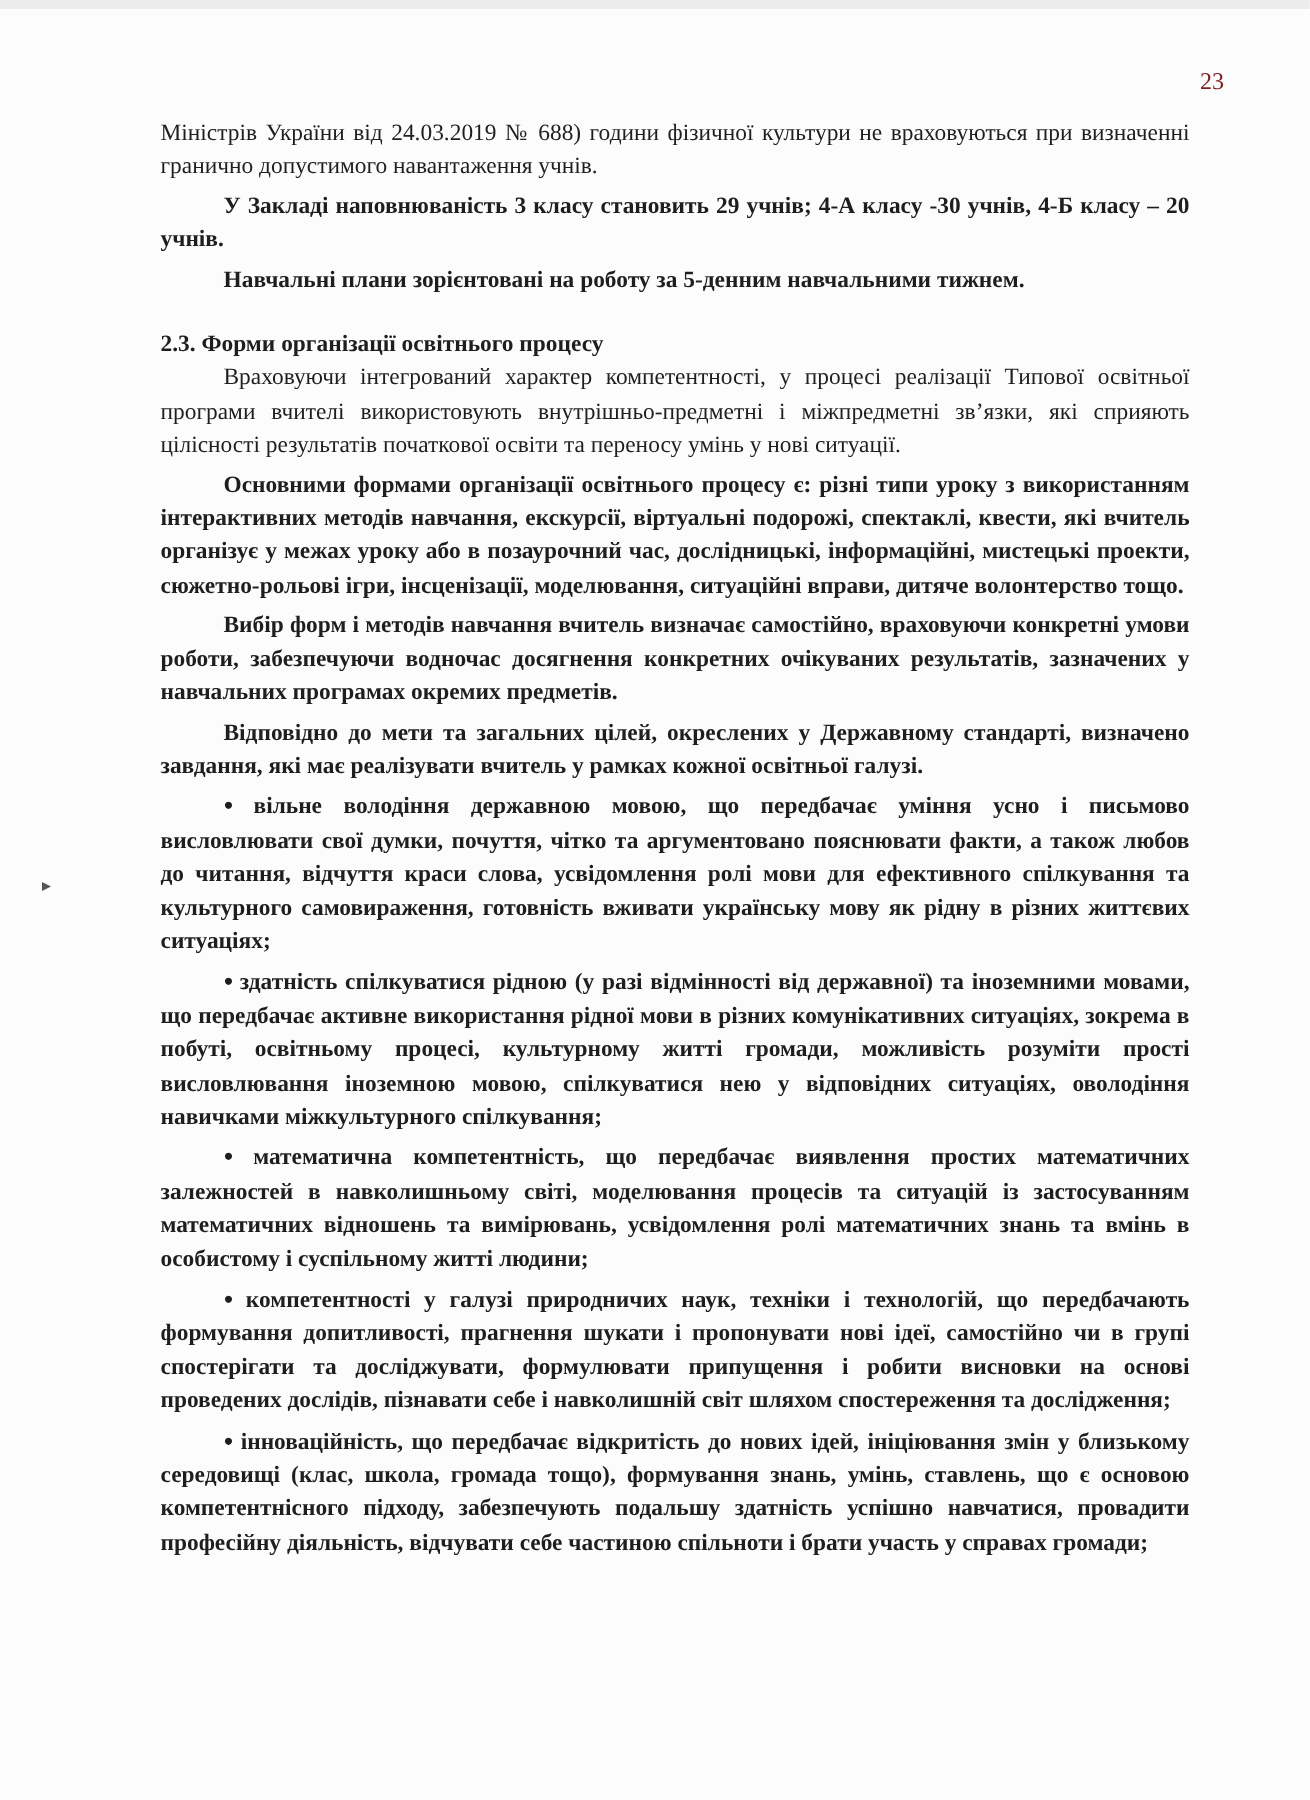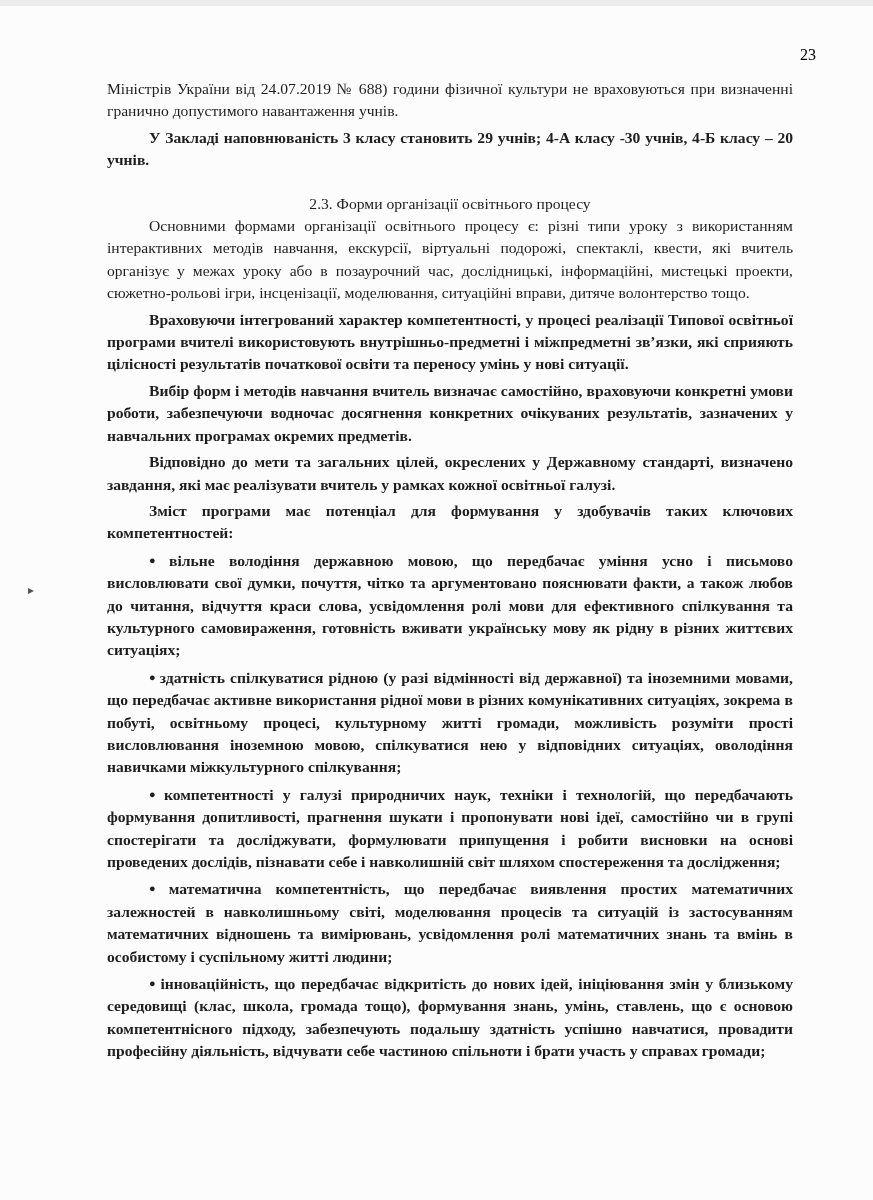--- a/index.html
+++ b/index.html
@@ -11,60 +11,60 @@
     position: relative;
   }
   .page {
     position: absolute; left: 0; top: 0; width: 873px; height: 1200px;
     background: #fcfcfc;
     border-top: 6px solid #ececec;
     box-sizing: border-box;
   }
   .page-number {
     position: absolute; right: 57px; top: 40px;
-    font-size: 16px; color: #000000;
+    font-size: 16px; color: #7f1d1d;
   }
   .content {
     position: absolute; left: 107px; top: 72px; width: 686px;
     font-size: 15.6px; line-height: 22.4px;
   }
   .content p {
     margin: 0; text-align: justify; text-indent: 42px;
   }
   .content p.noindent { text-indent: 0; }
   .content p + p { margin-top: 4px; font-weight: bold; }
   .content h2 {
     margin: 21px 0 0 0; font-size: 15.6px; line-height: 22.4px;
-    font-weight: normal; text-align: center;
+    font-weight: bold; text-align: left;
   }
   .bullet-dot { font-size: 11px; vertical-align: 2px; margin-right: 3px; }
   .scan-mark {
     position: absolute; left: 28px; top: 582px; width: 0; height: 0;
     border-top: 3px solid transparent; border-bottom: 3px solid transparent;
     border-left: 6px solid #555;
   }
 </style>
 </head>
 <body>
 
 <div class="page">
   <div class="page-number">23</div>
   <div class="scan-mark"></div>
 
   <div class="content">
-    <p class="noindent">Міністрів України від 24.07.2019 № 688) години фізичної культури не враховуються при визначенні гранично допустимого навантаження учнів.</p>
+    <p class="noindent">Міністрів України від 24.03.2019 № 688) години фізичної культури не враховуються при визначенні гранично допустимого навантаження учнів.</p>
     <p>У Закладі наповнюваність 3 класу становить 29 учнів; 4-А класу -30 учнів, 4-Б класу – 20 учнів.</p>
+    <p>Навчальні плани зорієнтовані на роботу за 5-денним навчальними тижнем.</p>
 
     <h2>2.3. Форми організації освітнього процесу</h2>
+    <p>Враховуючи інтегрований характер компетентності, у процесі реалізації Типової освітньої програми вчителі використовують внутрішньо-предметні і міжпредметні зв’язки, які сприяють цілісності результатів початкової освіти та переносу умінь у нові ситуації.</p>
     <p>Основними формами організації освітнього процесу є: різні типи уроку з використанням інтерактивних методів навчання, екскурсії, віртуальні подорожі, спектаклі, квести, які вчитель організує у межах уроку або в позаурочний час, дослідницькі, інформаційні, мистецькі проекти, сюжетно-рольові ігри, інсценізації, моделювання, ситуаційні вправи, дитяче волонтерство тощо.</p>
-    <p>Враховуючи інтегрований характер компетентності, у процесі реалізації Типової освітньої програми вчителі використовують внутрішньо-предметні і міжпредметні зв’язки, які сприяють цілісності результатів початкової освіти та переносу умінь у нові ситуації.</p>
     <p>Вибір форм і методів навчання вчитель визначає самостійно, враховуючи конкретні умови роботи, забезпечуючи водночас досягнення конкретних очікуваних результатів, зазначених у навчальних програмах окремих предметів.</p>
 
     <p>Відповідно до мети та загальних цілей, окреслених у Державному стандарті, визначено завдання, які має реалізувати вчитель у рамках кожної освітньої галузі.</p>
-    <p>Зміст програми має потенціал для формування у здобувачів таких ключових компетентностей:</p>
 
     <p><span class="bullet-dot">●</span><span>вільне володіння державною мовою, що передбачає уміння усно і письмово висловлювати свої думки, почуття, чітко та аргументовано пояснювати факти, а також любов до читання, відчуття краси слова, усвідомлення ролі мови для ефективного спілкування та культурного самовираження, готовність вживати українську мову як рідну в різних життєвих ситуаціях;</span></p>
     <p><span class="bullet-dot">●</span><span>здатність спілкуватися рідною (у разі відмінності від державної) та іноземними мовами, що передбачає активне використання рідної мови в різних комунікативних ситуаціях, зокрема в побуті, освітньому процесі, культурному житті громади, можливість розуміти прості висловлювання іноземною мовою, спілкуватися нею у відповідних ситуаціях, оволодіння навичками міжкультурного спілкування;</span></p>
+    <p><span class="bullet-dot">●</span><span>математична компетентність, що передбачає виявлення простих математичних залежностей в навколишньому світі, моделювання процесів та ситуацій із застосуванням математичних відношень та вимірювань, усвідомлення ролі математичних знань та вмінь в особистому і суспільному житті людини;</span></p>
     <p><span class="bullet-dot">●</span><span>компетентності у галузі природничих наук, техніки і технологій, що передбачають формування допитливості, прагнення шукати і пропонувати нові ідеї, самостійно чи в групі спостерігати та досліджувати, формулювати припущення і робити висновки на основі проведених дослідів, пізнавати себе і навколишній світ шляхом спостереження та дослідження;</span></p>
-    <p><span class="bullet-dot">●</span><span>математична компетентність, що передбачає виявлення простих математичних залежностей в навколишньому світі, моделювання процесів та ситуацій із застосуванням математичних відношень та вимірювань, усвідомлення ролі математичних знань та вмінь в особистому і суспільному житті людини;</span></p>
     <p><span class="bullet-dot">●</span><span>інноваційність, що передбачає відкритість до нових ідей, ініціювання змін у близькому середовищі (клас, школа, громада тощо), формування знань, умінь, ставлень, що є основою компетентнісного підходу, забезпечують подальшу здатність успішно навчатися, провадити професійну діяльність, відчувати себе частиною спільноти і брати участь у справах громади;</span></p>
   </div>
 </div>
 
 </body></html>

